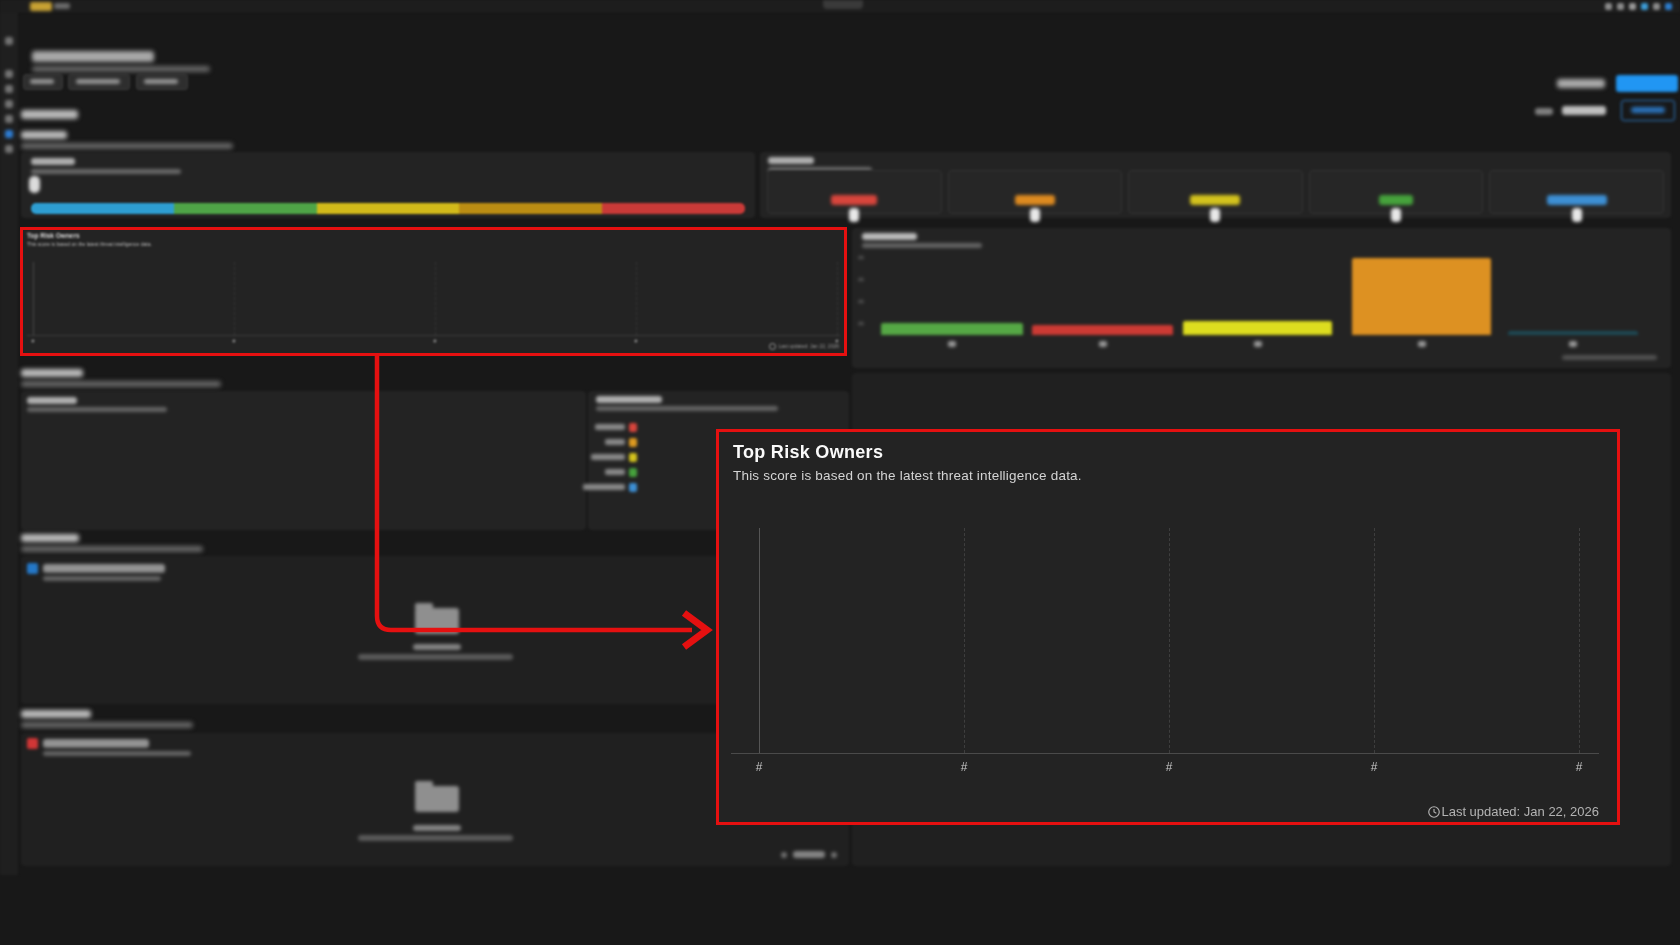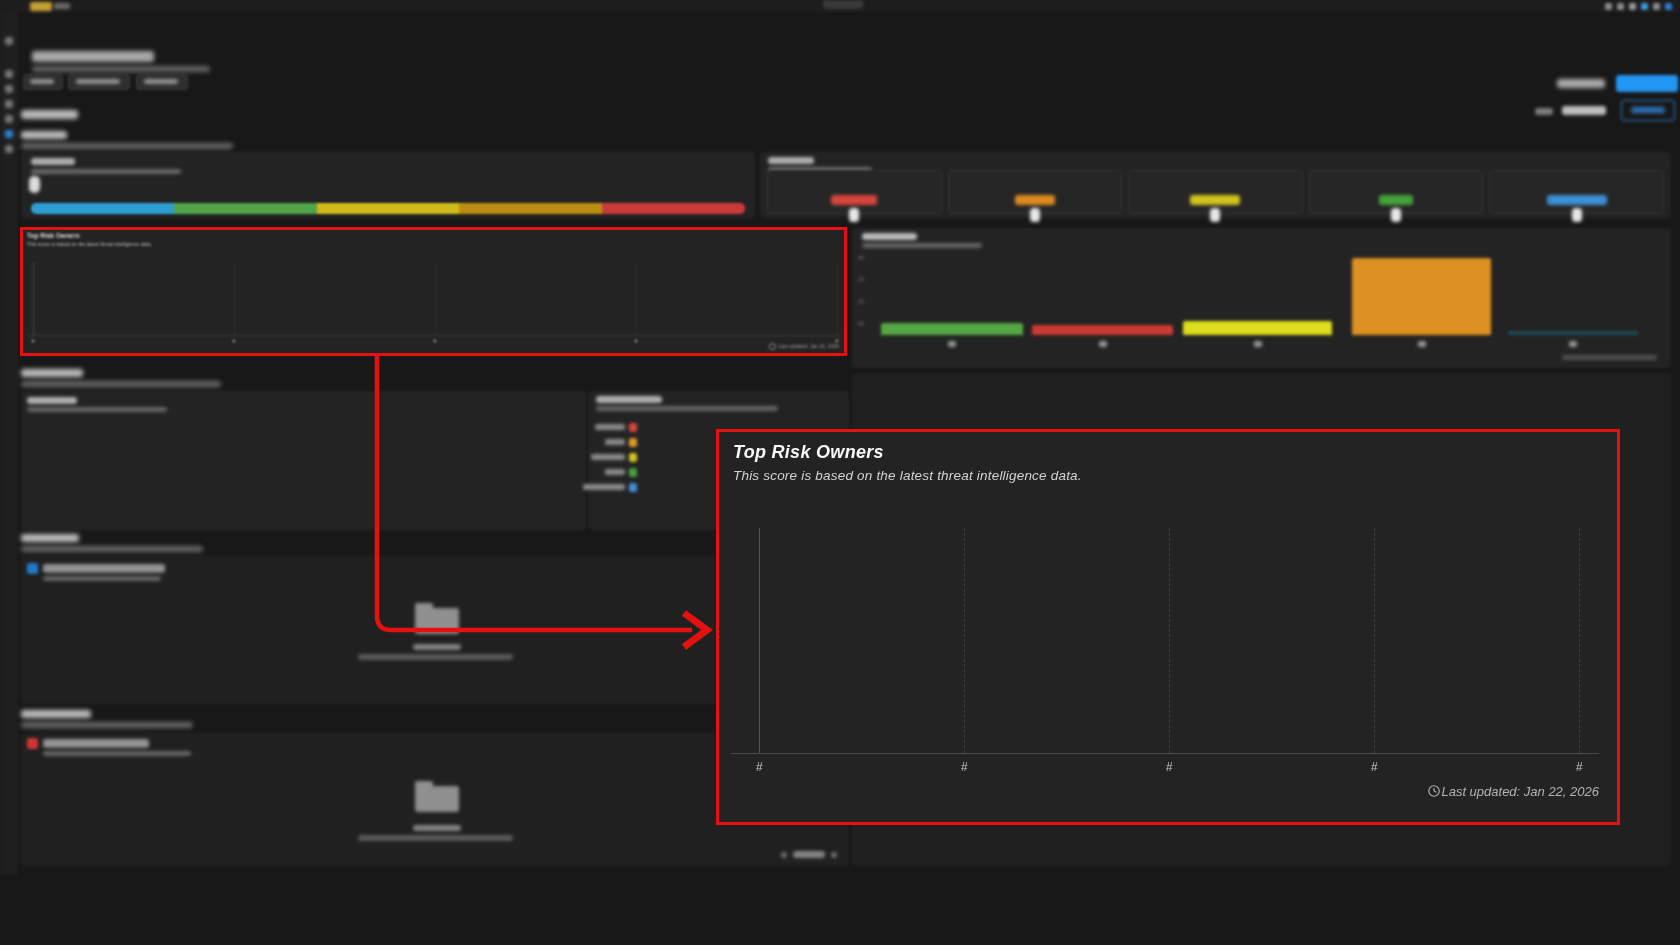--- a/index.html
+++ b/index.html
@@ -28,25 +28,25 @@
   .lgsw{position:absolute;width:8px;height:9px;border-radius:2px;filter:blur(1px);}
   .lglab{position:absolute;height:6px;background:#8b8b8b;border-radius:2px;filter:blur(1.8px);}
   .gridline{position:absolute;width:0;border-left:1px dashed #3e3e3e;}
   .gridline.solid{border-left:1px solid #555;}
   .tick{position:absolute;color:#c9c9c9;transform:translateX(-50%);}
   .folder{position:absolute;width:44px;height:26px;background:#8f8f8f;border-radius:3px;filter:blur(1.6px);}
   .folder:before{content:"";position:absolute;top:-5px;left:0;width:18px;height:6px;background:#8f8f8f;border-radius:2px 2px 0 0;}
   .linkic{position:absolute;width:11px;height:11px;border-radius:2px;filter:blur(1.2px);}
   
   .inset{position:absolute;left:716px;top:429px;width:904px;height:396px;background:#232323;
-         border:3px solid #e51010;z-index:10;box-sizing:border-box;font-style:italic;}
+         border:3px solid #e51010;z-index:10;box-sizing:border-box;}
   .inset h1{margin:0;position:absolute;left:14px;top:10px;font-size:18px;font-weight:bold;color:#fafafa;letter-spacing:.3px;}
   .inset .sub{position:absolute;left:14px;top:36px;font-size:13.5px;color:#d4d4d4;letter-spacing:.2px;}
   .inset .baseline{position:absolute;left:12px;top:321px;width:868px;height:1px;background:#4a4a4a;}
-  .lastupd{position:absolute;right:18px;top:352px;display:flex;color:#b3b3b3;font-size:13px;}
+  .lastupd{position:absolute;right:18px;top:372px;display:flex;align-items:center;color:#b3b3b3;font-size:13px;}
   .svg-overlay{position:absolute;inset:0;z-index:5;pointer-events:none;}
   .smalltxt{position:absolute;color:#dcdcdc;}
 </style>
 </head>
 <body>
 
 <div class="stage">
 
   <div class="bgwrap">
 

